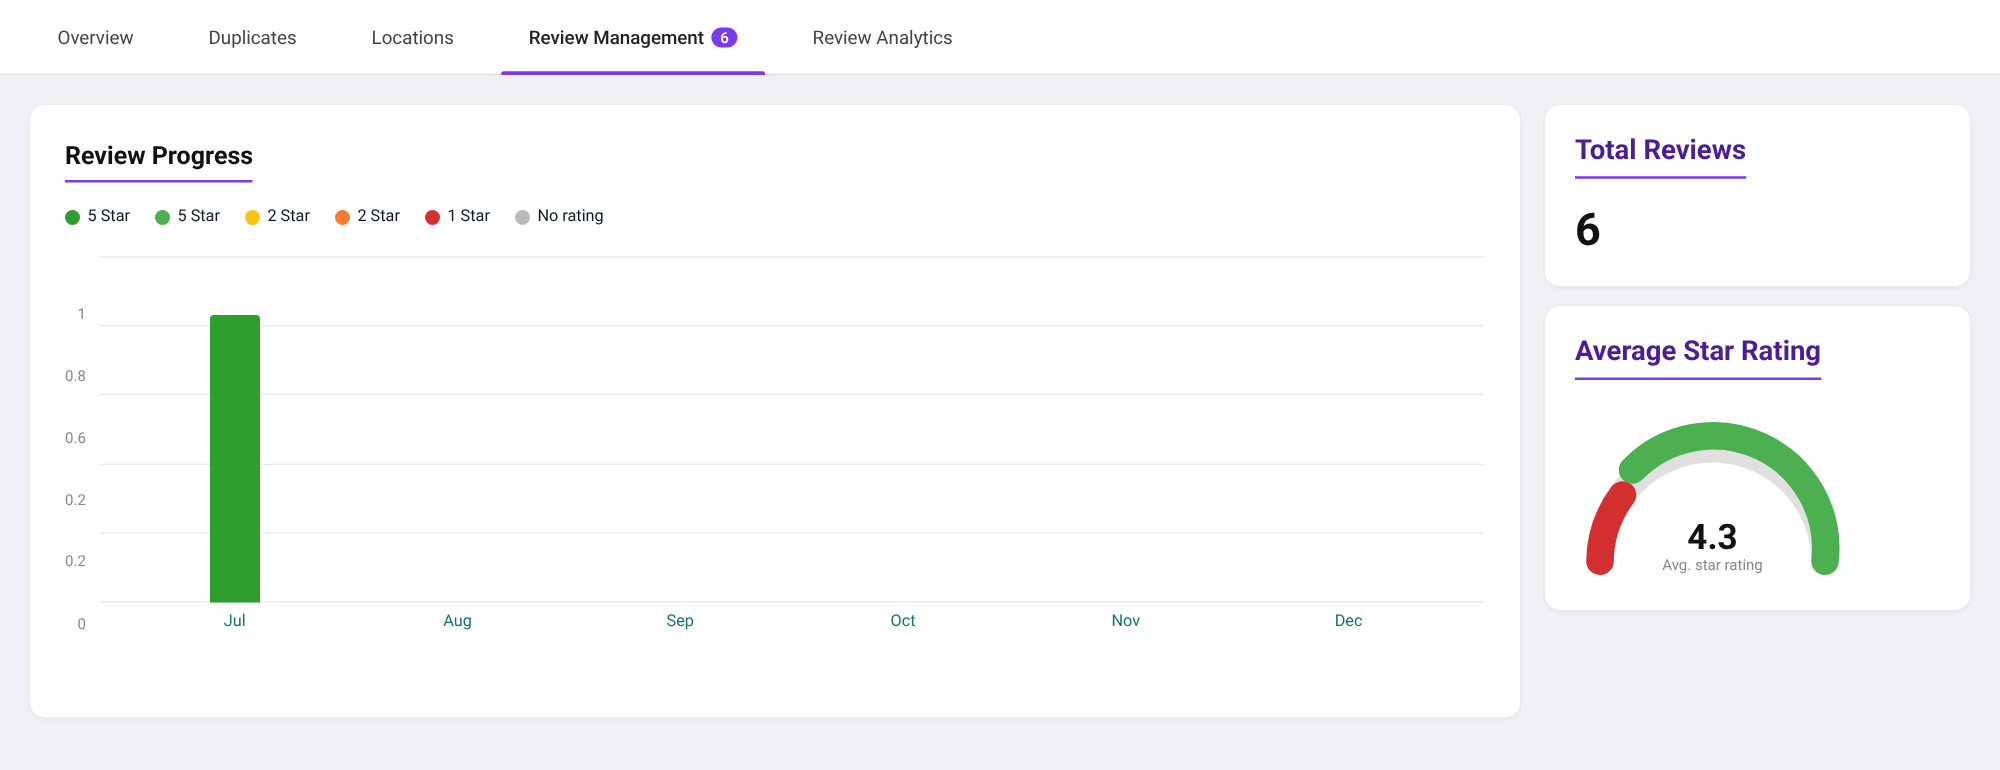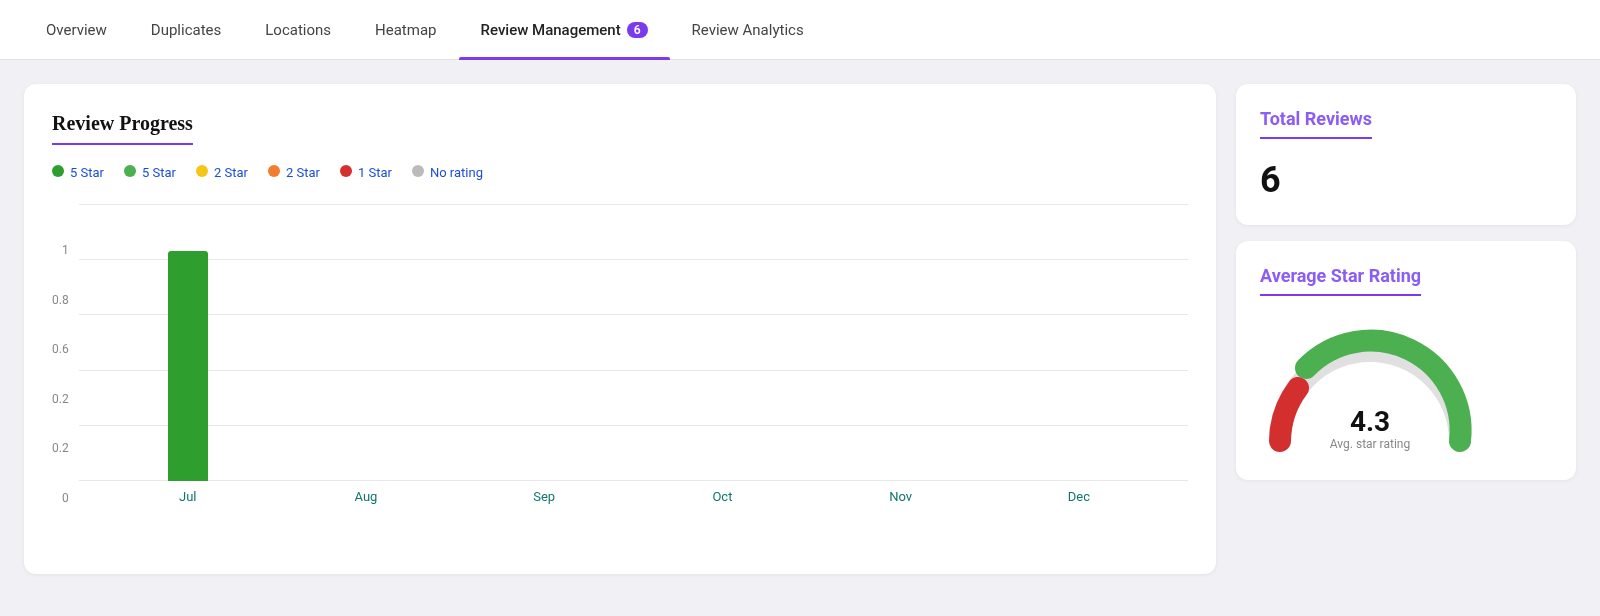--- a/index.html
+++ b/index.html
@@ -11,21 +11,21 @@
     }
 
     
     .nav-tabs {
       display: flex;
       align-items: center;
       background: #fff;
       padding: 0 24px;
       border-bottom: 1px solid #e0e0e0;
       height: 60px;
-      gap: 0;
+      gap: 16px;
     }
     .nav-tab {
       padding: 0 22px;
       height: 60px;
       display: flex;
       align-items: center;
       font-size: 15px;
       color: #444;
       cursor: pointer;
       position: relative;
@@ -73,37 +73,36 @@
       box-shadow: 0 1px 4px rgba(0,0,0,0.06);
     }
     .card-title {
       font-size: 20px;
       font-weight: 700;
       color: #111;
       padding-bottom: 8px;
       border-bottom: 2px solid #7c3aed;
       display: inline-block;
       margin-bottom: 20px;
-      font-family: Liberation Serif, serif;
     }
 
     
     .legend {
       display: flex;
       gap: 20px;
       margin-bottom: 24px;
       flex-wrap: wrap;
       align-items: center;
     }
     .legend-item {
       display: flex;
-      align-items: flex-start;
+      align-items: center;
       gap: 6px;
       font-size: 13px;
-      color: #1d4ed8;
+      color: #0f172a;
     }
     .legend-dot {
       width: 12px;
       height: 12px;
       border-radius: 50%;
       display: inline-block;
     }
 
     
     .chart-area {
@@ -194,23 +193,23 @@
       width: 340px;
       min-width: 300px;
     }
     .right-card {
       background: #fff;
       border-radius: 12px;
       padding: 24px;
       box-shadow: 0 1px 4px rgba(0,0,0,0.06);
     }
     .right-card-title {
-      font-size: 18px;
+      font-size: 22px;
       font-weight: 700;
-      color: #8b5cf6;
+      color: #4c1d95;
       padding-bottom: 8px;
       border-bottom: 2px solid #7c3aed;
       display: inline-block;
       margin-bottom: 20px;
     }
     .total-count {
       font-size: 36px;
       font-weight: 700;
       color: #111;
     }
@@ -235,23 +234,20 @@
 
 <nav class="nav-tabs">
 <div class="nav-tab">
       <span>Overview</span>
     </div>
     <div class="nav-tab">
       <span>Duplicates</span>
     </div>
     <div class="nav-tab">
       <span>Locations</span>
-    </div>
-    <div class="nav-tab">
-      <span>Heatmap</span>
     </div>
     <div class="nav-tab active">
       <span>Review Management</span>
       <span class="badge">6</span>
     </div>
     <div class="nav-tab">
       <span>Review Analytics</span>
     </div>
   </nav>
 

